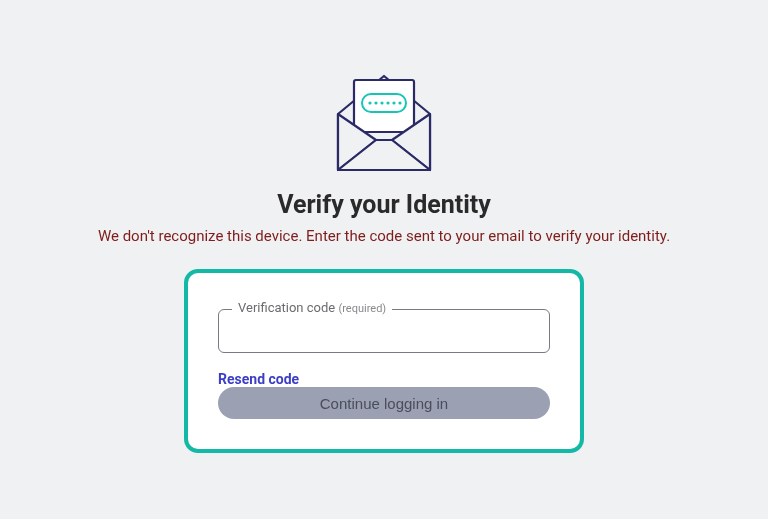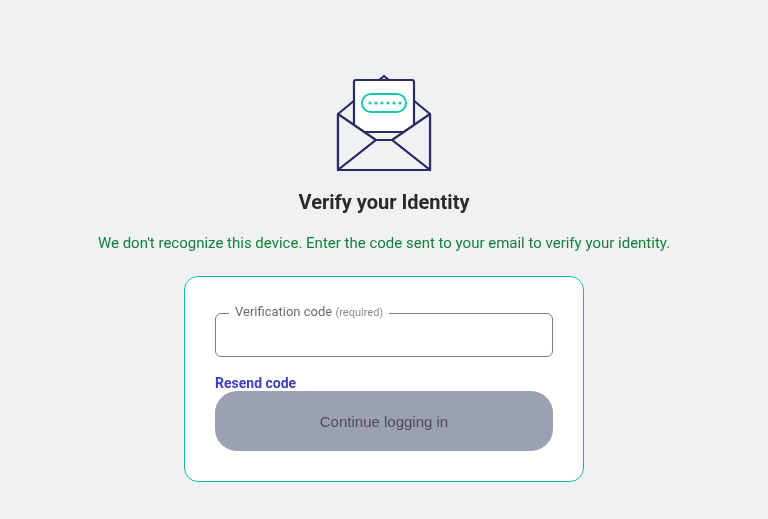--- a/index.html
+++ b/index.html
@@ -16,35 +16,35 @@
     }
     .icon-wrap {
       margin-bottom: 12px;
     }
     .envelope-icon {
       width: 120px;
       height: 120px;
       display: block;
     }
     h1.title {
-      font-size: 20px;
+      font-size: 25px;
       font-weight: 700;
       color: #2a2a2a;
-      margin-bottom: 20px;
+      margin-bottom: 8px;
     }
     p.subtitle {
       font-size: 15px;
-      color: #15803d;
+      color: #7f1d1d;
       margin-bottom: 24px;
       text-align: center;
     }
     .card {
       width: 400px;
       background: #ffffff;
-      border: 1px solid #14b8a6;
+      border: 4px solid #14b8a6;
       border-radius: 14px;
       padding: 30px 30px 30px 30px;
       display: flex;
       flex-direction: column;
     }
     .field-wrap {
       position: relative;
       margin-bottom: 18px;
       margin-top: 6px;
     }
@@ -73,21 +73,21 @@
     .resend-link {
       color: #3d3ec6;
       font-size: 14px;
       font-weight: 700;
       text-decoration: none;
       display: inline-block;
       cursor: pointer;
     }
     .continue-btn {
       width: 100%;
-      height: 60px;
+      height: 32px;
       border: none;
       border-radius: 22px;
       background: #9ca0b3;
       color: #4a4d5a;
       font-size: 15px;
       font-weight: 500;
       cursor: pointer;
     }
   </style>
 </head>

